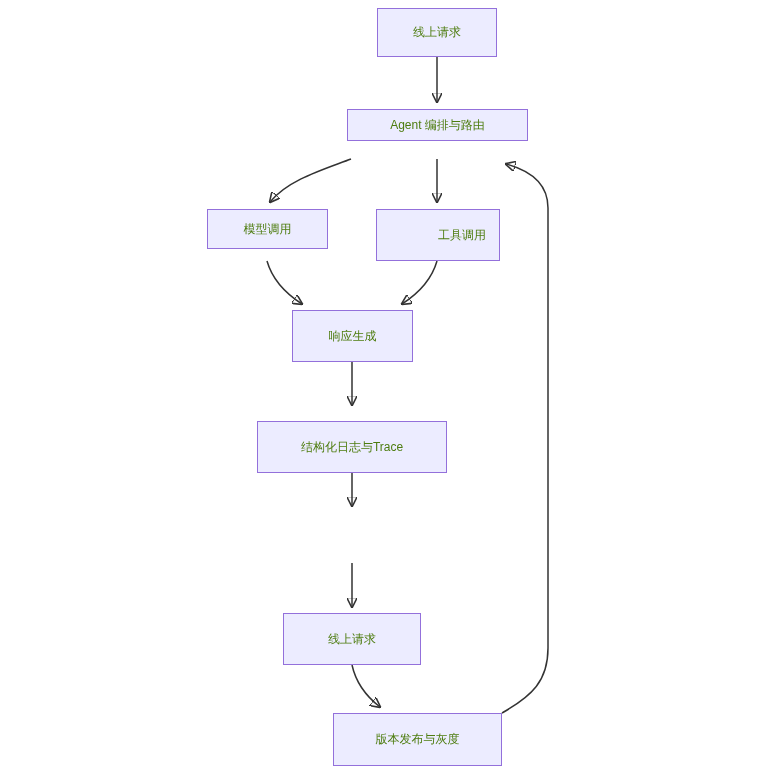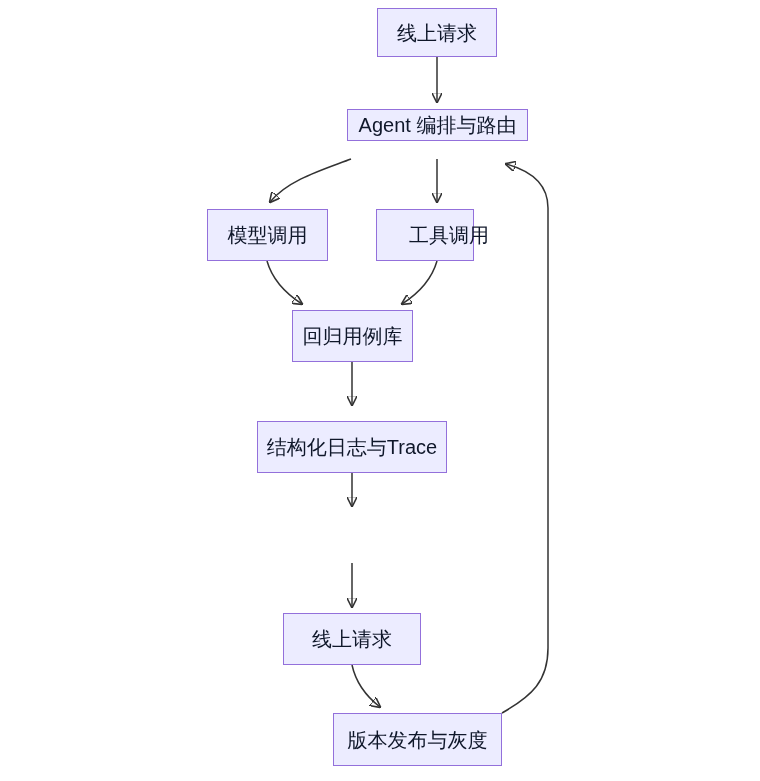--- a/index.html
+++ b/index.html
@@ -26,22 +26,22 @@
   .edges-layer path {
     stroke: #333333;
     stroke-width: 1.5;
     fill: none;
   }
   .node {
     position: absolute;
     box-sizing: border-box;
     background: #ECECFF;
     border: 1px solid #9370DB;
-    color: #0f172a;
-    font-size: 20px;
+    color: #4d7c0f;
+    font-size: 12px;
     line-height: 1.2;
     display: flex;
     align-items: center;
     justify-content: center;
     text-align: center;
     white-space: nowrap;
   }
 </style>
 </head>
 <body>
@@ -63,25 +63,25 @@
     <path d="M352,463 L352,506" marker-end="url(#arrow)"></path>
     <path d="M352,563 L352,607" marker-end="url(#arrow)"></path>
     <path d="M352,665 C356,683 367,697 380,707" marker-end="url(#arrow)"></path>
     <path d="M502,713 C532,696 548,681 548,648 L548,208 C548,182 528,170 506,164" marker-end="url(#arrow)"></path>
   </svg>
 
   <div class="node" style="left:377px; top:8px; width:120px; height:49px;">线上请求</div>
 
   <div class="node" style="left:347px; top:109px; width:181px; height:32px;">Agent 编排与路由</div>
 
-  <div class="node" style="left:207px; top:209px; width:121px; height:52px;">模型调用</div>
+  <div class="node" style="left:207px; top:209px; width:121px; height:40px;">模型调用</div>
 
-  <div class="node" style="left:376px; top:209px; width:98px; height:52px;padding-left:48px;">工具调用</div>
+  <div class="node" style="left:376px; top:209px; width:124px; height:52px;padding-left:48px;">工具调用</div>
 
-  <div class="node" style="left:292px; top:310px; width:121px; height:52px;">回归用例库</div>
+  <div class="node" style="left:292px; top:310px; width:121px; height:52px;">响应生成</div>
 
   <div class="node" style="left:257px; top:421px; width:190px; height:52px;">结构化日志与Trace</div>
 
 
   <div class="node" style="left:283px; top:613px; width:138px; height:52px;">线上请求</div>
 
   <div class="node" style="left:333px; top:713px; width:169px; height:53px;">版本发布与灰度</div>
 
 </div>
 

